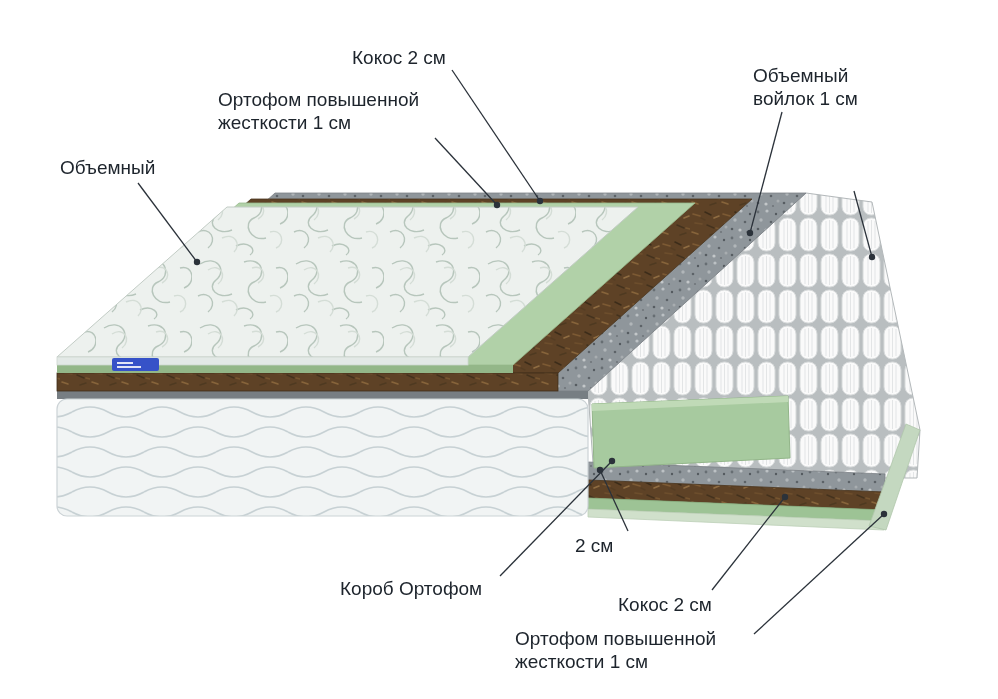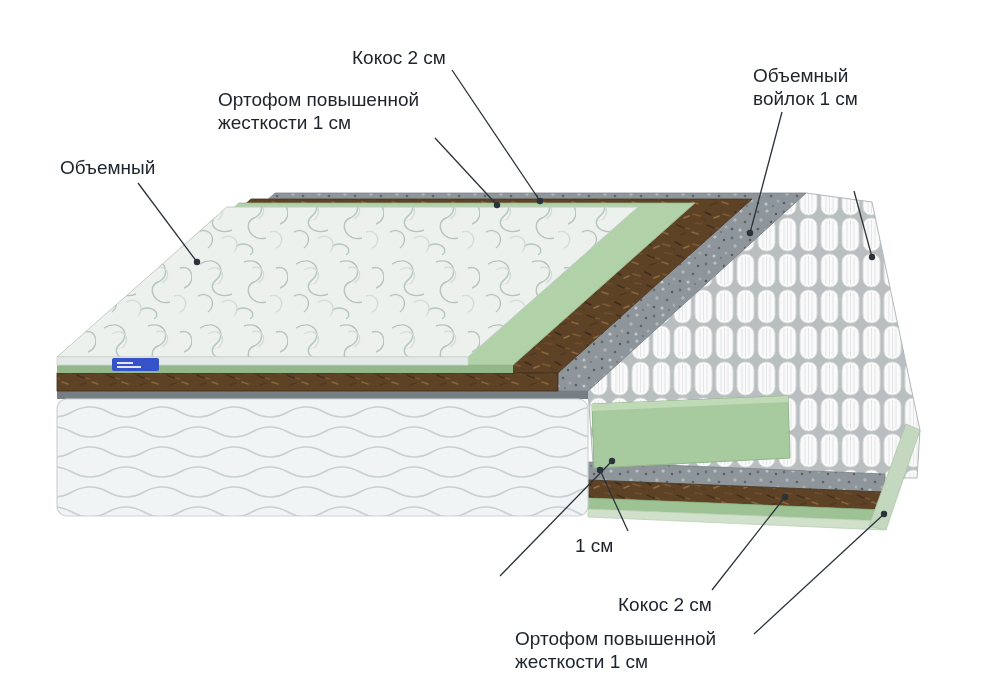--- a/index.html
+++ b/index.html
@@ -162,23 +162,26 @@
   <div class="label center" style="left:352px;top:46px;width:160px;">
     <span>Кокос 2 см</span>
   </div>
 
   <div class="label" style="left:753px;top:64px;">
     <span>Объемный</span>
     <span>войлок 1 см</span>
   </div>
 
 
+  <div class="label center" style="left:340px;top:577px;width:170px;">
+    <span>Короб Ортофом</span>
+  </div>
 
   <div class="label center" style="left:575px;top:534px;width:160px;">
-    <span>1 см</span>
+    <span>2 см</span>
   </div>
 
   <div class="label center" style="left:618px;top:593px;width:115px;">
     <span>Кокос 2 см</span>
   </div>
 
   <div class="label center" style="left:515px;top:627px;width:245px;">
     <span>Ортофом повышенной</span>
     <span>жесткости 1 см</span>
   </div>

